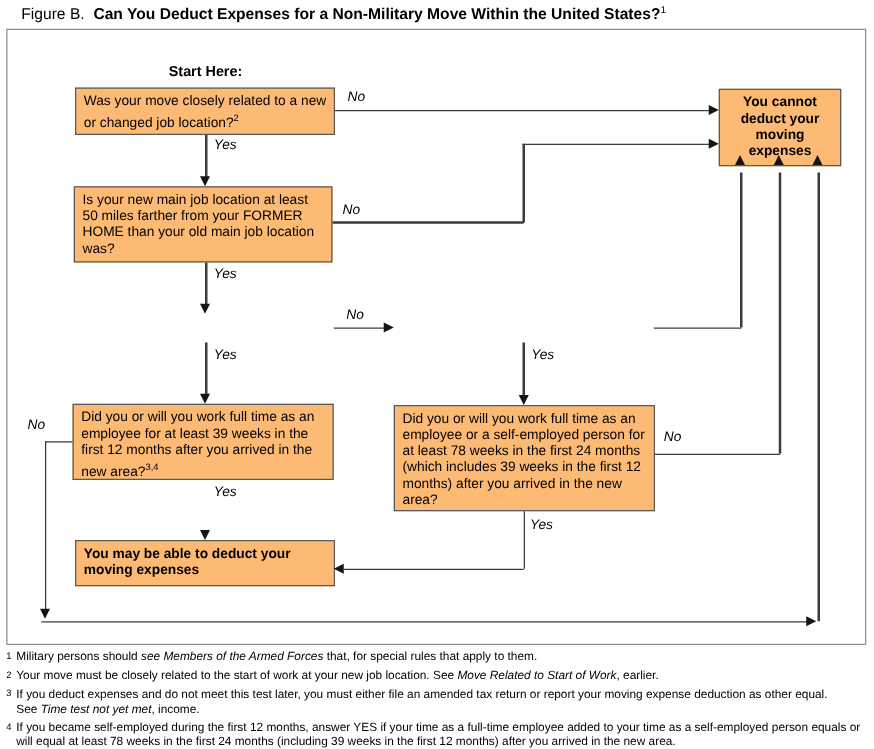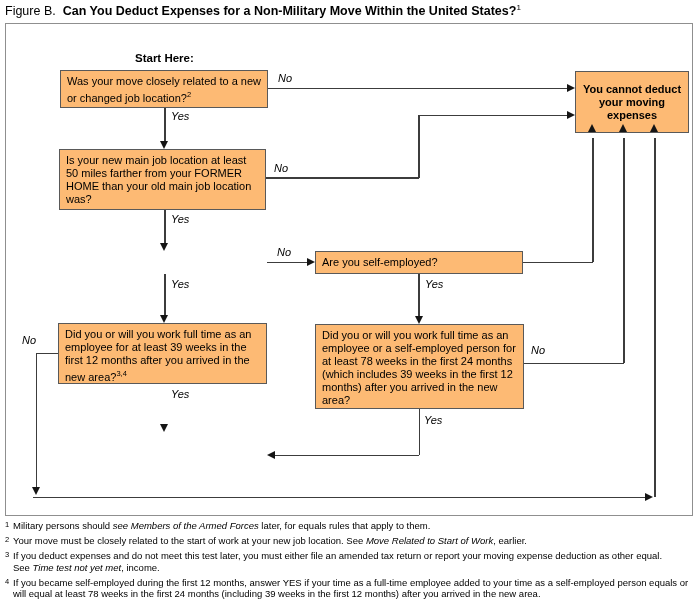--- a/index.html
+++ b/index.html
@@ -1,18 +1,18 @@
 <!DOCTYPE html>
 <html><head>
 <meta charset="utf-8">
 <style>
   html,body{margin:0;padding:0;background:#fff;}
   .canvas{position:relative;width:699px;height:599px;background:#fff;
           font-family:"Liberation Sans",sans-serif;color:#000;overflow:hidden;}
-  .title{position:absolute;left:5px;top:3px;font-size:12.5px;white-space:nowrap;}
+  .title{position:absolute;left:17px;top:3px;font-size:12.5px;white-space:nowrap;}
   .title .prefix{font-weight:normal;}
   .title .main{font-weight:bold;margin-left:7px;}
   .title sup{font-size:8px;}
   .outer{position:absolute;left:5px;top:23px;width:686px;height:491px;border:1.5px solid #8f8f8f;}
   .start{position:absolute;left:135px;top:52px;font-size:11.5px;font-weight:bold;}
   .node{position:absolute;box-sizing:border-box;border:1.5px solid #595959;background:#fdba74;
         font-size:11px;line-height:13px;padding:4px 6px;}
   .node sup{font-size:7.5px;}
   .outcome{font-weight:bold;}
   .center{text-align:center;display:flex;align-items:center;justify-content:center;padding:2px 4px;}
@@ -38,30 +38,30 @@
 
   <div class="outer"></div>
 
   <div class="start">Start Here:</div>
 
   <div class="node" style="left:60px;top:70px;width:208px;height:38px;"><span>Was your move closely related to a new or changed job location?</span><sup>2</sup></div>
 
   <div class="node" style="left:59px;top:149px;width:207px;height:61px;"><span>Is your new main job location at least 50 miles farther from your FORMER HOME than your old main job location was?</span></div>
 
 
-  <div class="node" style="left:315px;top:251px;width:208px;height:23px;"><span>Are you self-employed?</span></div>
 
   <div class="node" style="left:58px;top:323px;width:209px;height:61px;"><span>Did you or will you work full time as an employee for at least 39 weeks in the first 12 months after you arrived in the new area?</span><sup>3,4</sup></div>
 
   <div class="node" style="left:315px;top:324px;width:209px;height:85px;"><span>Did you or will you work full time as an employee or a self-employed person for at least 78 weeks in the first 24 months (which includes 39 weeks in the first 12 months) after you arrived in the new area?</span></div>
 
-  <div class="node outcome center" style="left:575px;top:71px;width:114px;height:62px;">
+  <div class="node outcome center" style="left:575px;top:71px;width:98px;height:62px;">
       <span>You cannot deduct your moving expenses</span>
     </div>
 
+  <div class="node outcome" style="left:60px;top:432px;width:208px;height:37px;"><span>You may be able to deduct your moving expenses</span></div>
 
   <div class="lbl" style="left:278px;top:72px;">No</div>
   <div class="lbl" style="left:171px;top:110px;">Yes</div>
   <div class="lbl" style="left:274px;top:162px;">No</div>
   <div class="lbl" style="left:171px;top:213px;">Yes</div>
   <div class="lbl" style="left:277px;top:246px;">No</div>
   <div class="lbl" style="left:171px;top:278px;">Yes</div>
   <div class="lbl" style="left:425px;top:278px;">Yes</div>
   <div class="lbl" style="left:22px;top:334px;">No</div>
   <div class="lbl" style="left:531px;top:344px;">No</div>
@@ -97,19 +97,19 @@
   <div class="arr d" style="left:160px;top:315px;"></div>
   <div class="arr d" style="left:414.5px;top:316px;"></div>
   <div class="arr d" style="left:160px;top:424px;"></div>
   <div class="arr d" style="left:31.5px;top:487px;"></div>
   <div class="arr u" style="left:588px;top:124px;"></div>
   <div class="arr u" style="left:619px;top:124px;"></div>
   <div class="arr u" style="left:650px;top:124px;"></div>
   <div class="arr l" style="left:267px;top:450.5px;"></div>
 
   <div class="footnotes">
-    <div class="fn"><sup class="num">1</sup><span>Military persons should </span><i>see Members of the Armed Forces</i><span> later, for equals rules that apply to them.</span></div>
+    <div class="fn"><sup class="num">1</sup><span>Military persons should </span><i>see Members of the Armed Forces</i><span> that, for special rules that apply to them.</span></div>
     <div class="fn"><sup class="num">2</sup><span>Your move must be closely related to the start of work at your new job location. See </span><i>Move Related to Start of Work</i><span>, earlier.</span></div>
     <div class="fn"><sup class="num">3</sup><span>If you deduct expenses and do not meet this test later, you must either file an amended tax return or report your moving expense deduction as other equal.</span><br><span>See </span><i>Time test not yet met</i><span>, income.</span></div>
     <div class="fn"><sup class="num">4</sup><span>If you became self-employed during the first 12 months, answer YES if your time as a full-time employee added to your time as a self-employed person equals or will equal at least 78 weeks in the first 24 months (including 39 weeks in the first 12 months) after you arrived in the new area.</span></div>
   </div>
 
 </div>
 
 </body></html>

